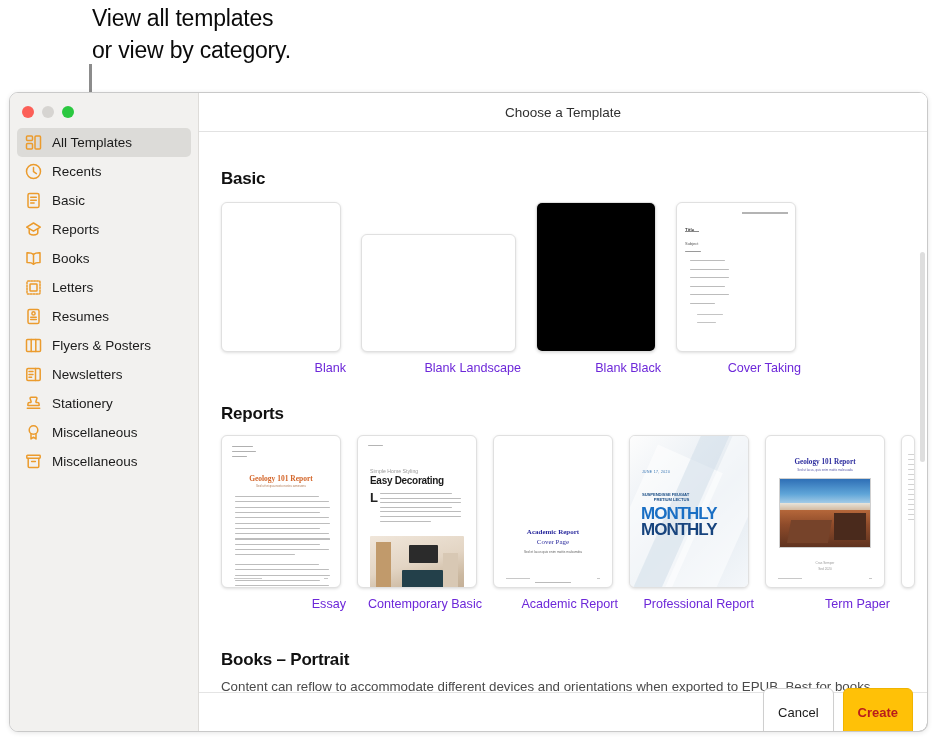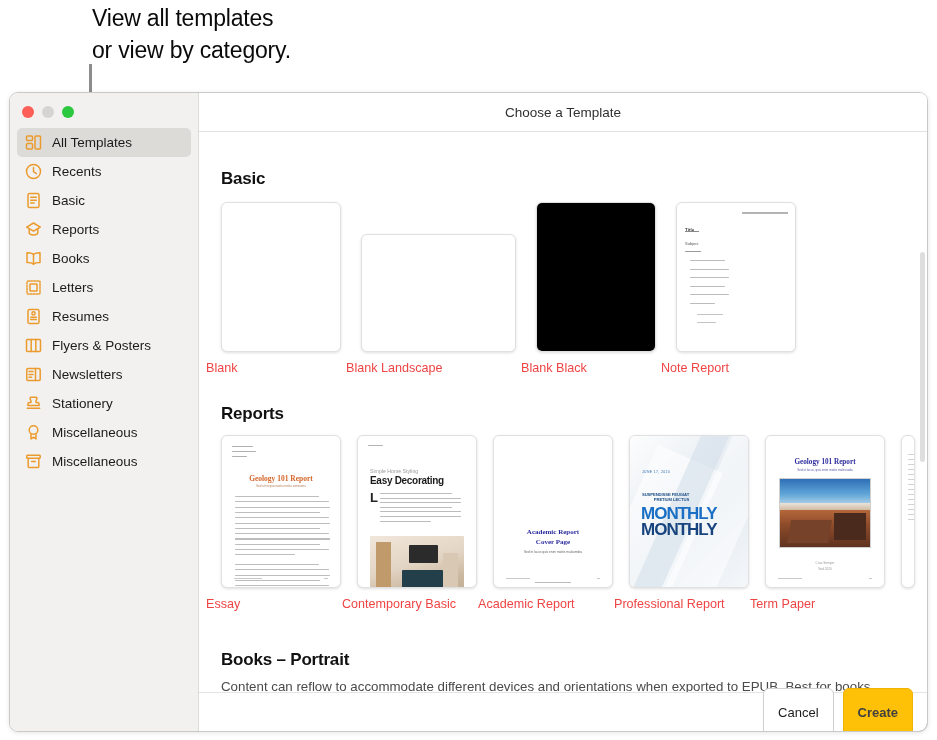--- a/index.html
+++ b/index.html
@@ -72,21 +72,21 @@
     display: flex; align-items: center; justify-content: center;
     font-size: 13.5px; color: #303030;
     background: #fff;
     text-align: center;
   }
   .scrollarea { flex: 1; position: relative; overflow: hidden; padding: 0 0 0 0; }
 
   .sec-title { font-size: 17px; font-weight: bold; color: #111; letter-spacing: -.2px; }
   .sec-desc  { font-size: 13.3px; color: #4a4a4a; line-height: 18.5px; margin-top: 5px; }
   .cell { display: flex; flex-direction: column; align-items: center; }
-  .cap { font-size: 12.6px; color: #ef4444; text-align: left; margin-top: 9px; line-height: 15px; }
+  .cap { font-size: 12.6px; color: #6d28d9; text-align: right; margin-top: 9px; line-height: 15px; }
 
   .thumb {
     background: #fff;
     border: 1px solid #e0e0e0;
     border-radius: 6px;
     box-shadow: 0 1px 3px rgba(0,0,0,.13);
     overflow: hidden; position: relative;
   }
   .thumb.selected { border: 3px solid #f5a623; }
 
@@ -96,21 +96,21 @@
     background: #ffffff; border-top: 1px solid #e4e4e4;
     display: flex; align-items: center; justify-content: flex-end;
     gap: 9px; padding-right: 14px;
   }
   .btn {
     font-family: "Liberation Sans", sans-serif;
     font-size: 13px; border-radius: 6px; padding: 16px 14px;
     border: 1px solid #cfcfcf; background: #fff; color: #1c1c1c;
     box-shadow: 0 1px 1px rgba(0,0,0,.06);
   }
-  .btn.primary { background: #ffc107; border-color: #f0b400; color: #404040; font-weight: bold; }
+  .btn.primary { background: #ffc107; border-color: #f0b400; color: #b91c1c; font-weight: bold; }
 
   
   .vscroll { position:absolute; right:2px; top:120px; width:5px; height:210px; background:#c2c2c2; border-radius:3px; opacity:.55;}
 </style>
 </head>
 <body>
 
 <div id="root">
 
   <div class="callout-text">View all templates
@@ -247,21 +247,21 @@
         <div style="position:absolute;left:8px;top:48px;width:16.12px;height:1.4px;background:#9a9a9a;border-radius:.5px;"></div>
         <div style="position:absolute;left:13px;top:57px;width:35.2px;height:1.2px;background:#bcbcbc;border-radius:.5px;"></div>
                 <div style="position:absolute;left:13px;top:65.5px;width:39.343404959914594px;height:1.2px;background:#bcbcbc;border-radius:.5px;"></div>
                 <div style="position:absolute;left:13px;top:74px;width:39.383563707585225px;height:1.2px;background:#bcbcbc;border-radius:.5px;"></div>
                 <div style="position:absolute;left:13px;top:82.5px;width:35.28070672232489px;height:1.2px;background:#bcbcbc;border-radius:.5px;"></div>
                 <div style="position:absolute;left:13px;top:91px;width:39.30207475882375px;height:1.2px;background:#bcbcbc;border-radius:.5px;"></div>
                 <div style="position:absolute;left:13px;top:99.5px;width:24.8px;height:1.2px;background:#bcbcbc;border-radius:.5px;"></div>
         <div style="position:absolute;left:20px;top:111px;width:26.4px;height:1.2px;background:#c4c4c4;border-radius:.5px;"></div>
                 <div style="position:absolute;left:20px;top:119px;width:18.6px;height:1.2px;background:#c4c4c4;border-radius:.5px;"></div>
               </div>
-              <div class="cap" style="width: 140px; margin-left: -10px;">Note Report</div>
+              <div class="cap" style="width: 140px; margin-left: -10px;">Cover Taking</div>
             </div>
             <div class="sec-title" style="position: absolute; left: 22px; top: 272px;">Reports</div>
             <div class="cell" style="position: absolute; left: 22px; top: 303px; width: 120px;">
               <div class="thumb" style="width: 120px; height: 153px; margin-top: 0px;">
                 <div style="position:absolute;left:10px;top:10px;width:21.12px;height:1.2px;background:#b0b0b0;border-radius:.5px;"></div>
                 <div style="position:absolute;left:10px;top:15px;width:23.606042975948753px;height:1.2px;background:#b0b0b0;border-radius:.5px;"></div>
                 <div style="position:absolute;left:10px;top:20px;width:14.879999999999999px;height:1.2px;background:#b0b0b0;border-radius:.5px;"></div>
         <div style="position:absolute;left:0;right:0;top:38px;text-align:center;font-family:'Liberation Serif',serif;font-size:7.5px;color:#d4662a;font-weight:bold;">Geology 101 Report</div>
         <div style="position:absolute;left:0;right:0;top:48px;text-align:center;font-size:3px;color:#b07a55;">Sed ut tei qua nostu nostru aenesenu</div>
         <div style="position:absolute;left:13px;top:60px;width:84.48px;height:1.15px;background:#bdbdbd;border-radius:.5px;"></div>
@@ -307,21 +307,21 @@
 
           <div style="position:absolute;left:78%;top:22%;width:16%;height:52%;background:#d8c8b4;"></div>
         </div>
 
         </div>
               <div class="cap" style="width: 140px; margin-left: -10px;">Contemporary Basic</div>
             </div>
             <div class="cell" style="position: absolute; left: 294px; top: 303px; width: 120px;">
               <div class="thumb" style="width: 120px; height: 153px; margin-top: 0px;">
                 <div style="position:absolute;left:0;right:0;top:92px;text-align:center;font-family:'Liberation Serif',serif;font-weight:bold;font-size:7px;color:#2c2c9e;">Academic Report</div>
-        <div style="position:absolute;left:0;right:0;top:102px;text-align:center;font-family:'Liberation Serif',serif;font-weight:bold;font-size:7px;color:#2c2c9e;">Cover Page</div>
+        <div style="position:absolute;left:0;right:0;top:102px;text-align:center;font-family:'Liberation Serif',serif;font-weight:normal;font-size:7px;color:#2c2c9e;">Cover Page</div>
         <div style="position:absolute;left:0;right:0;top:114px;text-align:center;font-size:3.2px;color:#666;">Sed et lacus quis enim mattis malsumdra</div>
         <div style="position:absolute;left:42px;top:146px;width:29.92px;height:1.1px;background:#bbb;border-radius:.5px;"></div>
                 <div style="position:absolute;left:42px;top:151px;width:33.441894215927405px;height:1.1px;background:#bbb;border-radius:.5px;"></div>
         <div style="position:absolute;left:50%;transform:translateX(-50%);top:146px;width:36px;">
           <div style="height:1.1px;background:#bbb;margin-bottom:4px;"></div>
           <div style="height:1.1px;background:#bbb;margin-bottom:4px;"></div>
 
         </div>
         <div style="position:absolute;left:12px;bottom:8px;width:24px;height:1px;background:#c8c8c8;"></div>
         <div style="position:absolute;right:12px;bottom:8px;width:3px;height:1px;background:#c8c8c8;"></div>

